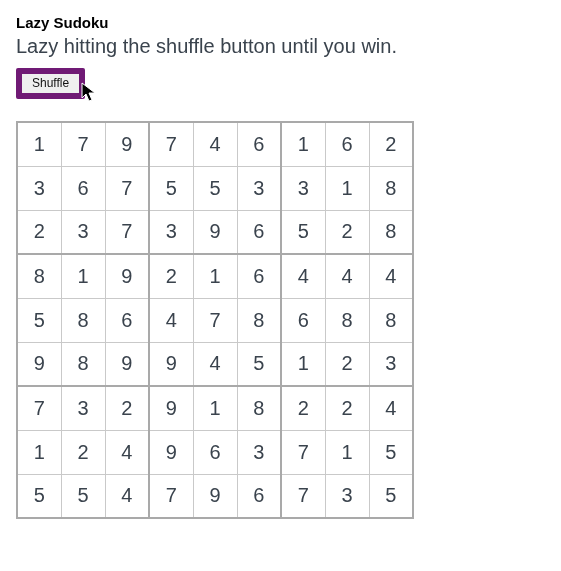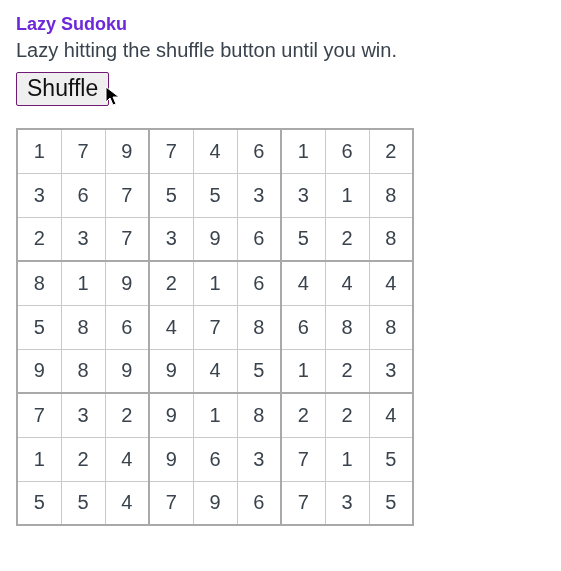--- a/index.html
+++ b/index.html
@@ -8,37 +8,37 @@
   }
   body {
     font-family: "Segoe UI", "Helvetica Neue", Arial, sans-serif;
     color: #333d47;
     padding: 14px 16px;
     width: 561px;
     box-sizing: border-box;
     background: #fff;
   }
   .title {
-    font-size: 18px;
+    font-size: 15px;
     font-weight: 700;
-    color: #6d28d9;
+    color: #000000;
     margin: 0 0 4px 0;
   }
   .subtitle {
     font-size: 20px;
     font-weight: 400;
     color: #3a434d;
     margin: 0 0 10px 0;
   }
   .shuffle-btn {
     font-family: Arial, sans-serif;
-    font-size: 23px;
+    font-size: 12px;
     padding: 2px 10px 3px 10px;
     background: #efefef;
-    border: 1px solid #701a75;
+    border: 6px solid #701a75;
     border-radius: 2px;
     color: #111;
     cursor: pointer;
     margin-bottom: 22px;
   }
   .cursor {
     position: relative;
     display: inline-block;
     vertical-align: top;
   }

